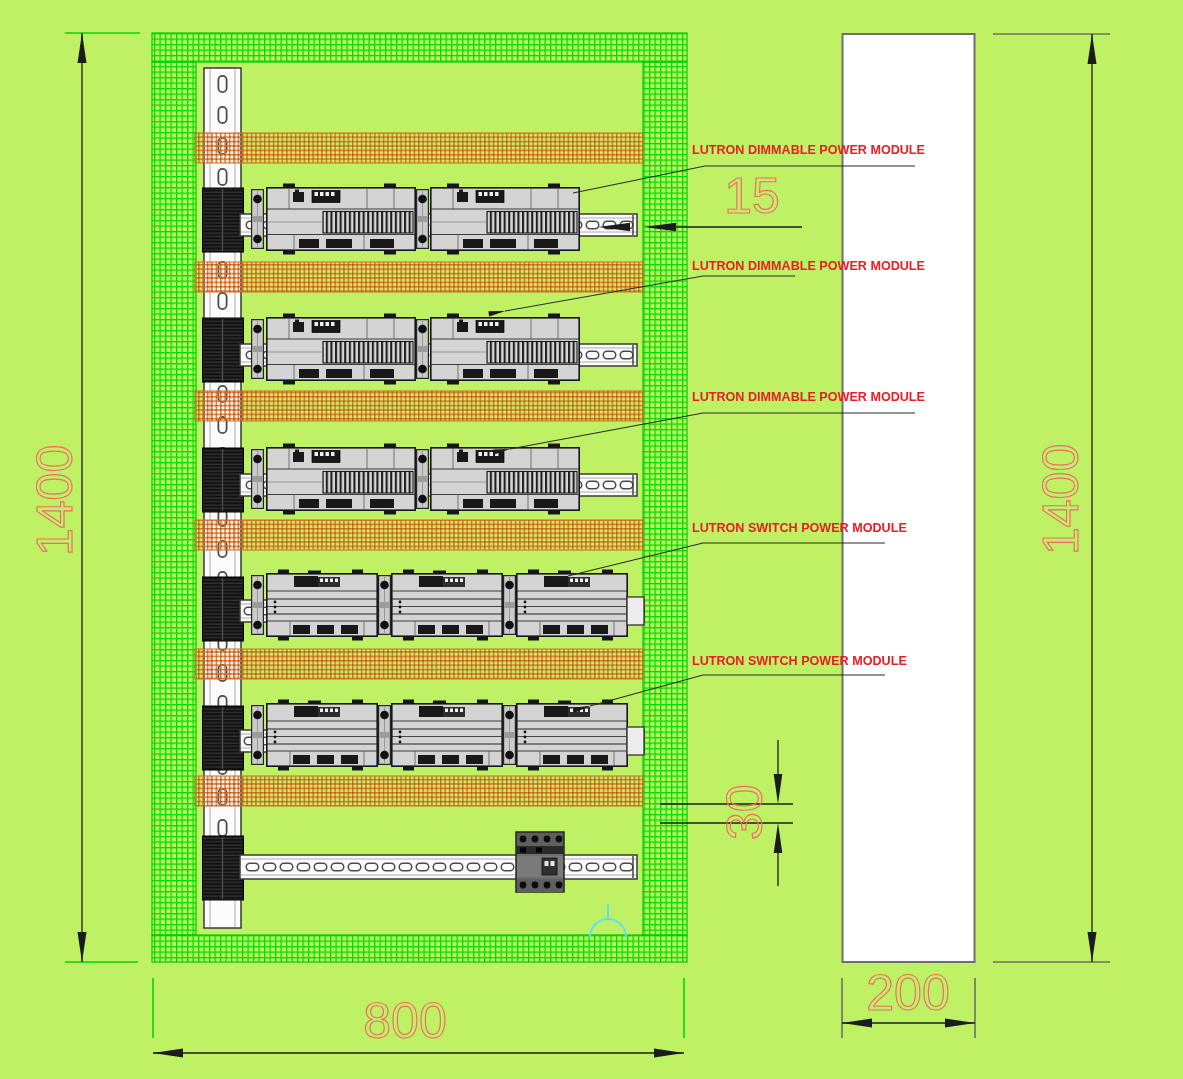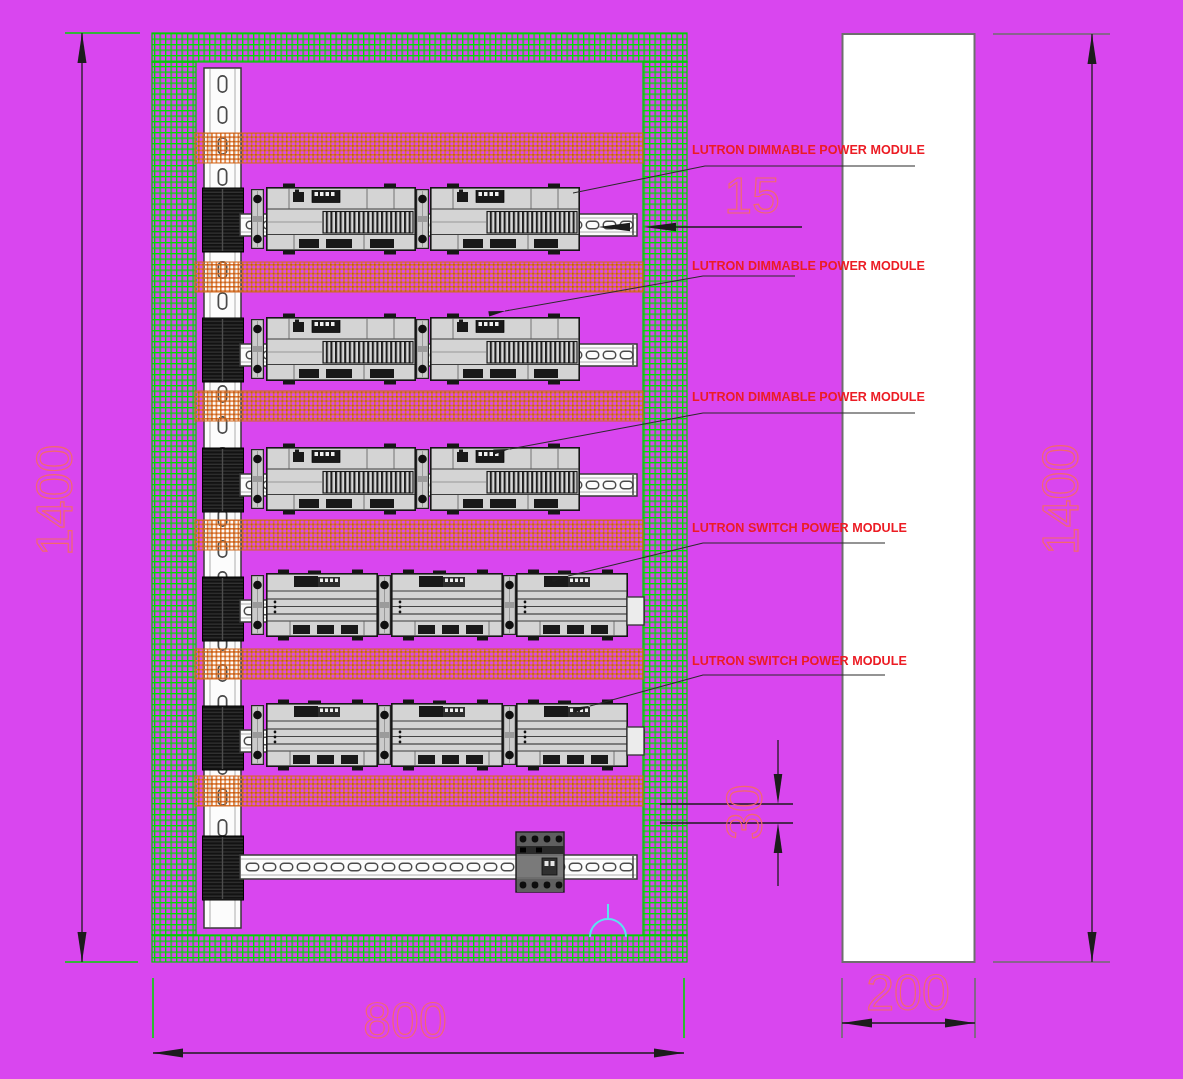--- a/index.html
+++ b/index.html
@@ -1,16 +1,16 @@
 <!DOCTYPE html>
 <html><head>
 <meta charset="utf-8">
 <style>
   html,body{margin:0;padding:0;background:#ffffff;}
-  #stage{position:relative;width:1183px;height:1079px;background:#d946ef;overflow:hidden;
+  #stage{position:relative;width:1183px;height:1079px;background:#bef264;overflow:hidden;
          font-family:"Liberation Sans",sans-serif;}
   svg{position:absolute;left:0;top:0;}
   .lbl{font-family:"Liberation Sans",sans-serif;font-size:12.6px;font-weight:bold;fill:#ec1c24;}
   .dimtxt{font-family:"Liberation Sans",sans-serif;font-size:50px;fill:none;stroke:#f4696b;stroke-width:1.15px;}
   .dimline{stroke:#1c1c1c;stroke-width:1.3px;fill:none;}
   .extgreen{stroke:#00d900;stroke-width:1.6px;}
   .extgray{stroke:#6e6e6e;stroke-width:1.6px;}
   .leader{stroke:#2b2b2b;stroke-width:1.1px;fill:none;}
   .arr{fill:#1c1c1c;stroke:none;}
 </style>

